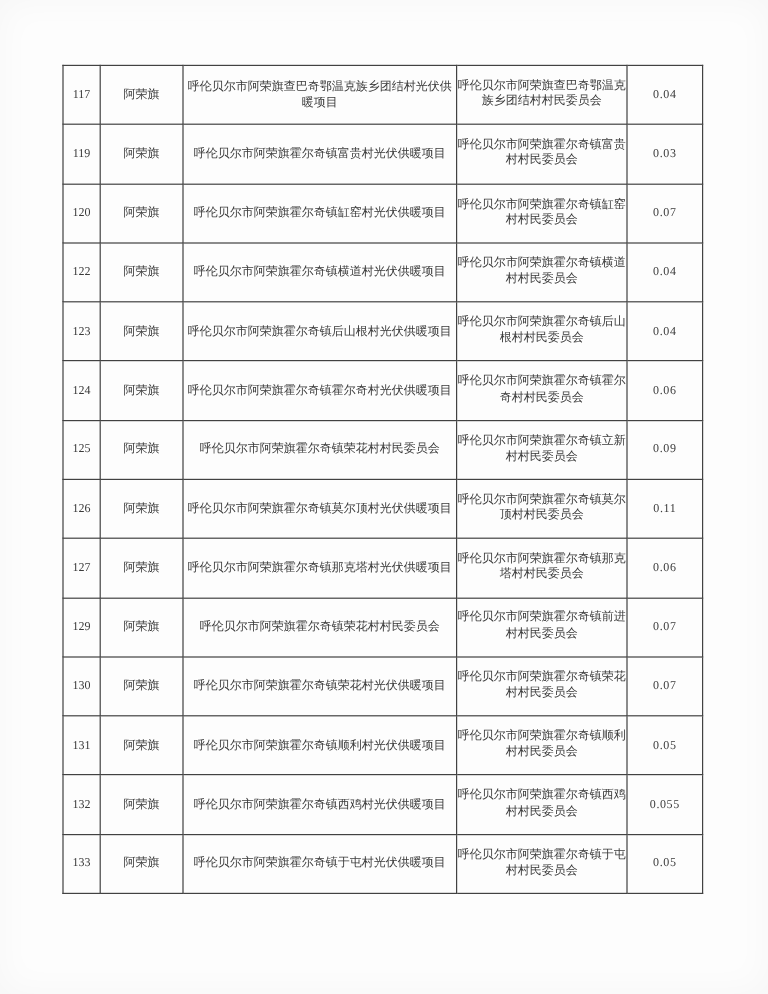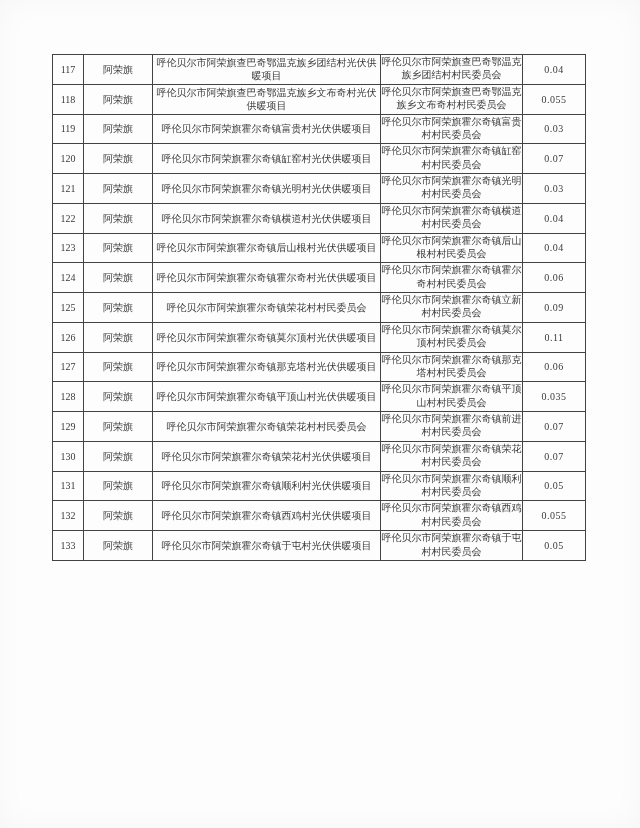--- a/index.html
+++ b/index.html
@@ -15,21 +15,21 @@
     position: absolute;
     inset: 0;
     background: #fdfdfd;
     box-shadow: inset 0 0 30px rgba(0,0,0,0.03);
   }
   table.doc-table {
     position: absolute;
     left: 52px;
     top: 54px;
     width: 533px;
-    height: 507px;
+    height: 691px;
     border-collapse: collapse;
     table-layout: fixed;
   }
   .doc-table td {
     border: 1px solid #424242;
     text-align: center;
     vertical-align: middle;
     font-size: 10px;
     line-height: 1.32;
     color: #3a3a3a;
@@ -59,46 +59,32 @@
     </colgroup>
     <tbody>
         <tr>
           <td class="c0">117</td>
           <td class="c1">阿荣旗</td>
           <td class="c2">呼伦贝尔市阿荣旗查巴奇鄂温克族乡团结村光伏供暖项目</td>
           <td class="c3">呼伦贝尔市阿荣旗查巴奇鄂温克族乡团结村村民委员会</td>
           <td class="c4">0.04</td>
         </tr>
         <tr>
-          <td class="c0">118</td>
-          <td class="c1">阿荣旗</td>
-          <td class="c2">呼伦贝尔市阿荣旗查巴奇鄂温克族乡文布奇村光伏供暖项目</td>
-          <td class="c3">呼伦贝尔市阿荣旗查巴奇鄂温克族乡文布奇村村民委员会</td>
-          <td class="c4">0.055</td>
-        </tr>
-        <tr>
           <td class="c0">119</td>
           <td class="c1">阿荣旗</td>
           <td class="c2">呼伦贝尔市阿荣旗霍尔奇镇富贵村光伏供暖项目</td>
           <td class="c3">呼伦贝尔市阿荣旗霍尔奇镇富贵村村民委员会</td>
           <td class="c4">0.03</td>
         </tr>
         <tr>
           <td class="c0">120</td>
           <td class="c1">阿荣旗</td>
           <td class="c2">呼伦贝尔市阿荣旗霍尔奇镇缸窑村光伏供暖项目</td>
           <td class="c3">呼伦贝尔市阿荣旗霍尔奇镇缸窑村村民委员会</td>
           <td class="c4">0.07</td>
-        </tr>
-        <tr>
-          <td class="c0">121</td>
-          <td class="c1">阿荣旗</td>
-          <td class="c2">呼伦贝尔市阿荣旗霍尔奇镇光明村光伏供暖项目</td>
-          <td class="c3">呼伦贝尔市阿荣旗霍尔奇镇光明村村民委员会</td>
-          <td class="c4">0.03</td>
         </tr>
         <tr>
           <td class="c0">122</td>
           <td class="c1">阿荣旗</td>
           <td class="c2">呼伦贝尔市阿荣旗霍尔奇镇横道村光伏供暖项目</td>
           <td class="c3">呼伦贝尔市阿荣旗霍尔奇镇横道村村民委员会</td>
           <td class="c4">0.04</td>
         </tr>
         <tr>
           <td class="c0">123</td>
@@ -129,27 +115,20 @@
           <td class="c4">0.11</td>
         </tr>
         <tr>
           <td class="c0">127</td>
           <td class="c1">阿荣旗</td>
           <td class="c2">呼伦贝尔市阿荣旗霍尔奇镇那克塔村光伏供暖项目</td>
           <td class="c3">呼伦贝尔市阿荣旗霍尔奇镇那克塔村村民委员会</td>
           <td class="c4">0.06</td>
         </tr>
         <tr>
-          <td class="c0">128</td>
-          <td class="c1">阿荣旗</td>
-          <td class="c2">呼伦贝尔市阿荣旗霍尔奇镇平顶山村光伏供暖项目</td>
-          <td class="c3">呼伦贝尔市阿荣旗霍尔奇镇平顶山村村民委员会</td>
-          <td class="c4">0.035</td>
-        </tr>
-        <tr>
           <td class="c0">129</td>
           <td class="c1">阿荣旗</td>
           <td class="c2">呼伦贝尔市阿荣旗霍尔奇镇荣花村村民委员会</td>
           <td class="c3">呼伦贝尔市阿荣旗霍尔奇镇前进村村民委员会</td>
           <td class="c4">0.07</td>
         </tr>
         <tr>
           <td class="c0">130</td>
           <td class="c1">阿荣旗</td>
           <td class="c2">呼伦贝尔市阿荣旗霍尔奇镇荣花村光伏供暖项目</td>

